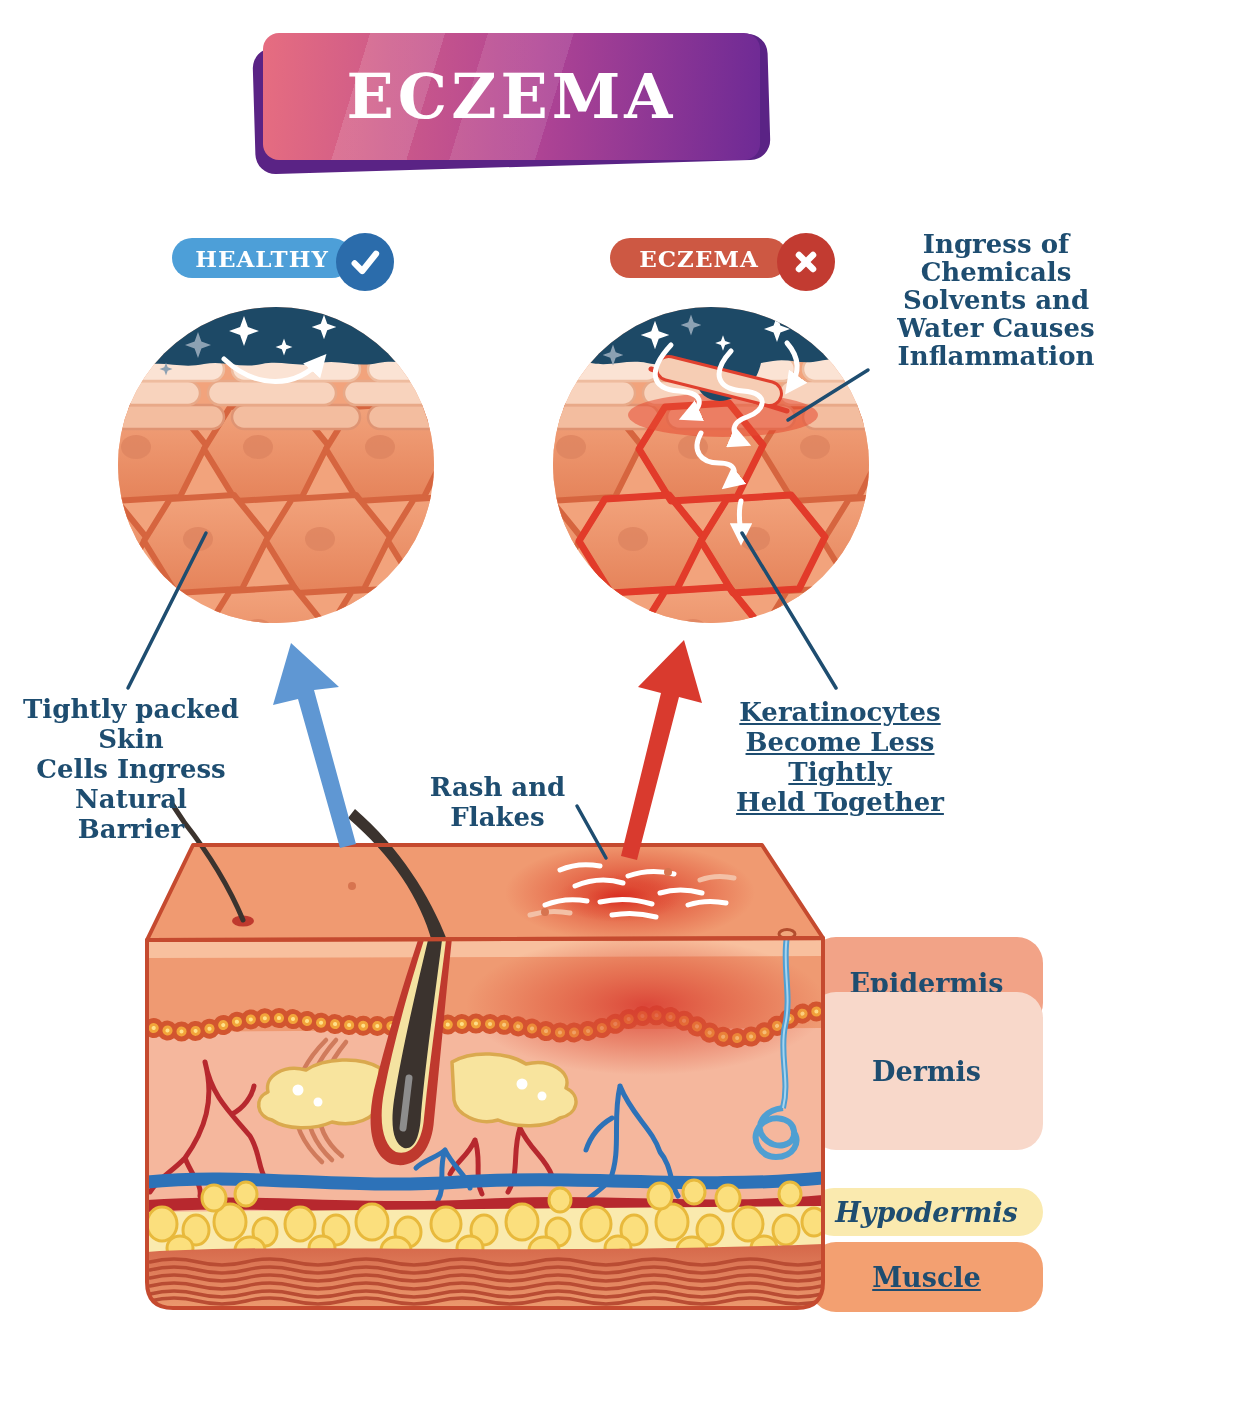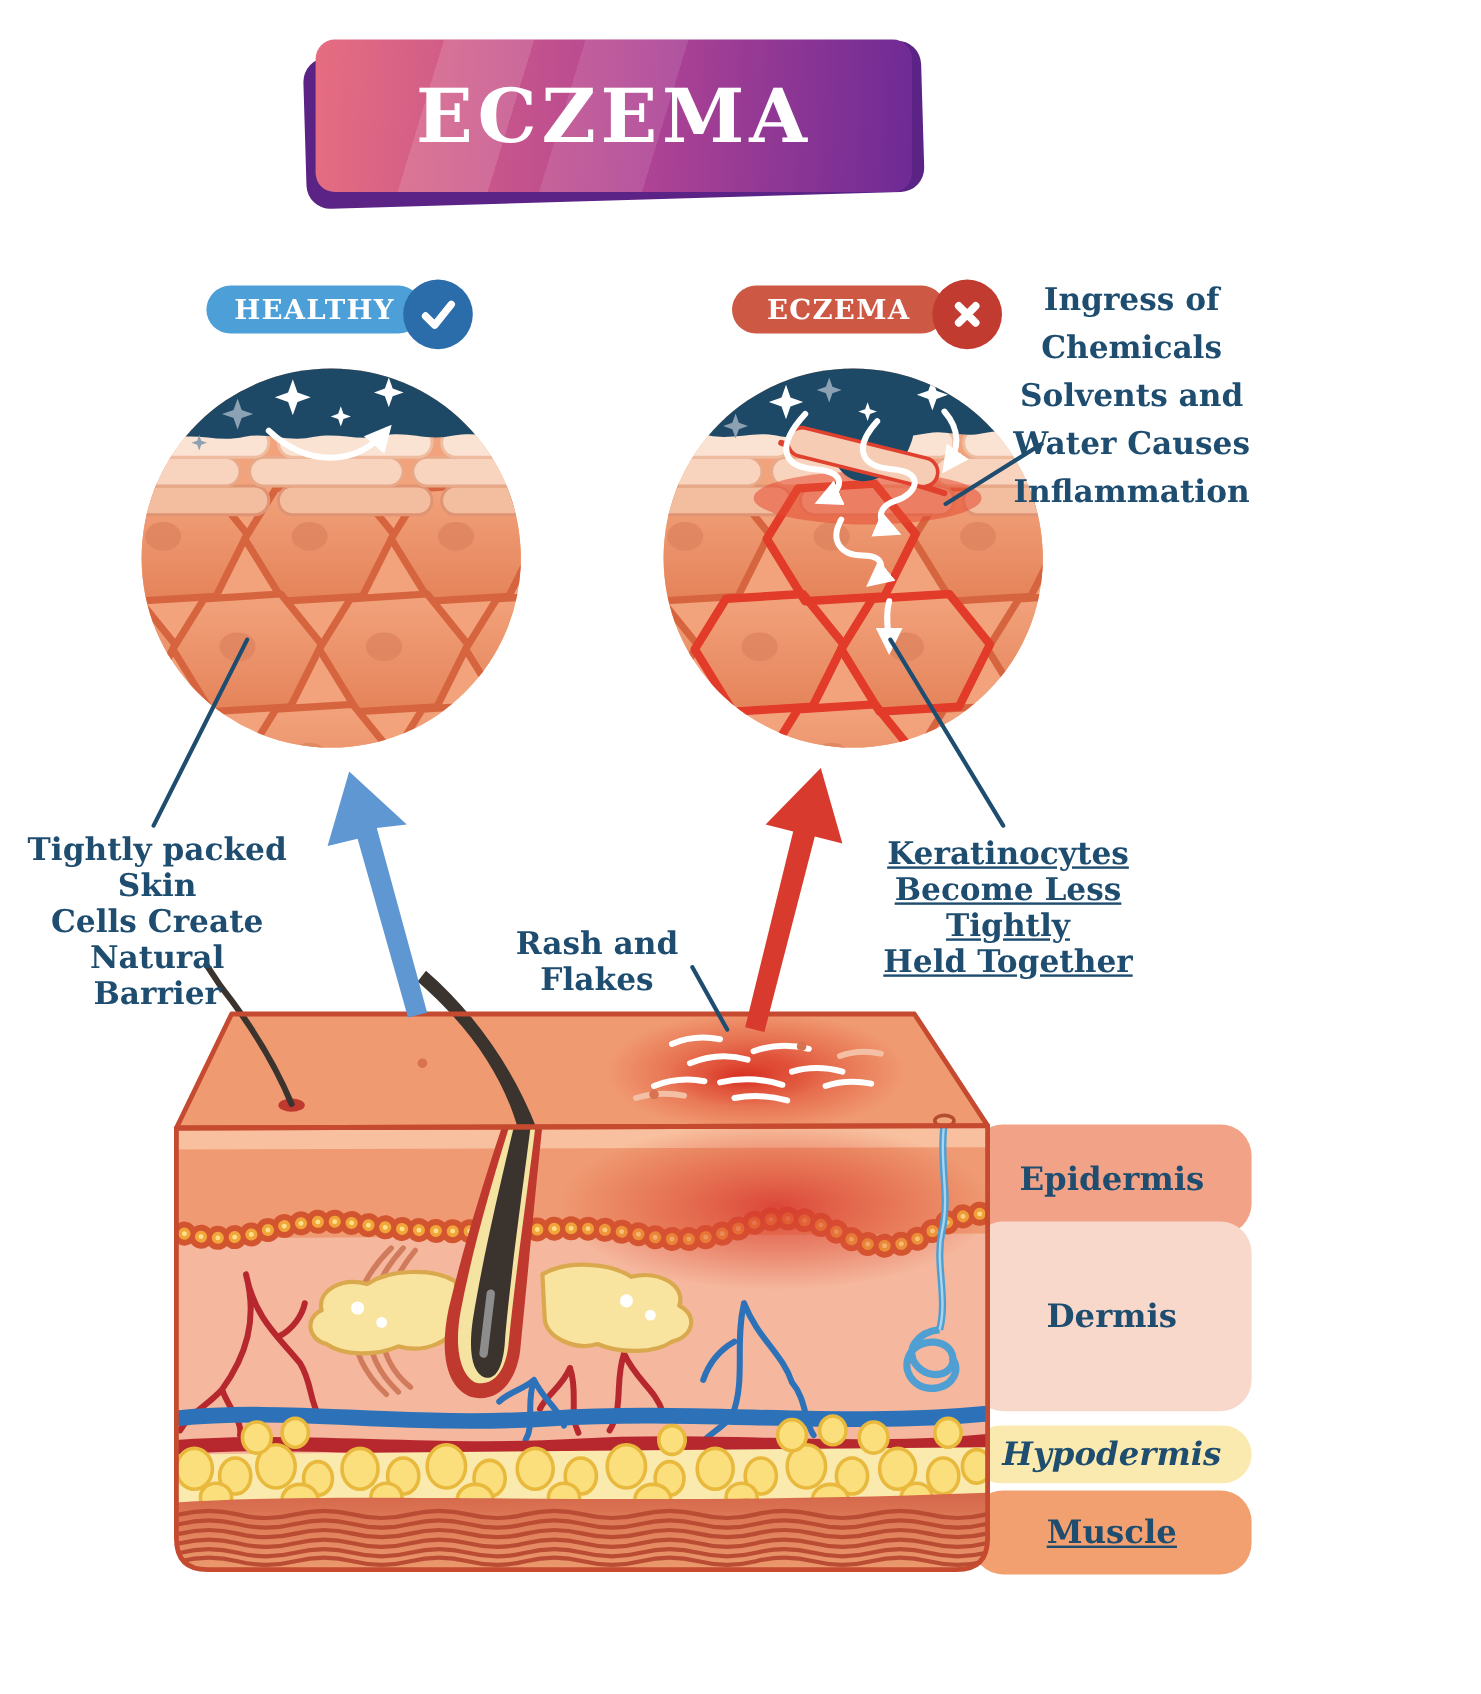--- a/index.html
+++ b/index.html
@@ -20,29 +20,29 @@
   .pill{position:absolute;height:40px;border-radius:24px;display:flex;align-items:center;
         justify-content:center;color:#fff;font-size:23px;font-weight:bold;letter-spacing:1px;}
   .pill.healthy{left:172px;top:238px;width:180px;background:#4d9fd8;}
   .pill.eczema{left:610px;top:238px;width:178px;background:#cd5843;}
   .badge-circle{position:absolute;width:58px;height:58px;border-radius:50%;
                 display:flex;align-items:center;justify-content:center;}
   .badge-circle.healthy{left:336px;top:233px;background:#2b6cab;}
   .badge-circle.eczema{left:777px;top:233px;background:#c23b31;}
   
   .ann{position:absolute;color:#1e4d70;font-weight:bold;text-align:center;white-space:pre-line;}
-  #ann-ingress{left:788px;top:230px;width:310px;font-size:26px;line-height:40px;}
+  #ann-ingress{left:841px;top:230px;width:310px;font-size:26px;line-height:28px;}
   #ann-tightly{left:0px;top:694px;width:262px;font-size:26px;line-height:30px;}
   #ann-rash{left:395px;top:772px;width:205px;font-size:26px;line-height:30px;}
   #ann-kerat{left:705px;top:697px;width:270px;font-size:26px;line-height:30px;text-decoration:underline;}
   
   .chip{position:absolute;left:810px;width:233px;border-radius:26px;display:flex;
         align-items:center;justify-content:center;color:#1e4d70;font-size:27px;font-weight:bold;}
   #chip-epidermis{top:937px;height:92px;}
-  #chip-dermis{top:1018px;height:158px;}
+  #chip-dermis{top:992px;height:158px;}
   #chip-hypodermis{top:1188px;height:48px;}
   #chip-muscle{top:1242px;height:70px;}
   
   .infstroke{fill:none;stroke:#e23b2a;stroke-width:7;stroke-linejoin:round;}
   .warr{fill:none;stroke:#fff;stroke-width:5;stroke-linecap:round;stroke-linejoin:round;}
   .navyline{fill:none;stroke:#1e4d70;stroke-width:3.5;stroke-linecap:round;}
   .vr{fill:none;stroke:#b7282e;stroke-width:5;stroke-linecap:round;}
   .vb{fill:none;stroke:#2d72b8;stroke-width:5;stroke-linecap:round;}
   .ml{fill:none;stroke:#b94c33;stroke-width:3.5;stroke-linecap:round;}
   .fat{fill:#fbdf7d;stroke:#e8b93c;stroke-width:3;}
@@ -334,21 +334,21 @@
     </g>
   </g>
 </svg>
 
 <div class="ann" id="ann-ingress">Ingress of
 Chemicals
 Solvents and
 Water Causes
 Inflammation</div>
 <div class="ann" id="ann-tightly">Tightly packed Skin
-Cells Create Natural
+Cells Ingress Natural
 Barrier</div>
 <div class="ann" id="ann-rash">Rash and Flakes</div>
 <div class="ann" id="ann-kerat">Keratinocytes
 Become Less Tightly
 Held Together</div>
 
 <svg class="abs" style="left:0;top:0;pointer-events:none" width="1234" height="1412" viewBox="0 0 1234 1412">
   <line class="navyline" x1="206" y1="533" x2="128" y2="688"></line>
   <line class="navyline" x1="788" y1="420" x2="868" y2="370"></line>
   <line class="navyline" x1="742" y1="533" x2="836" y2="688"></line>

